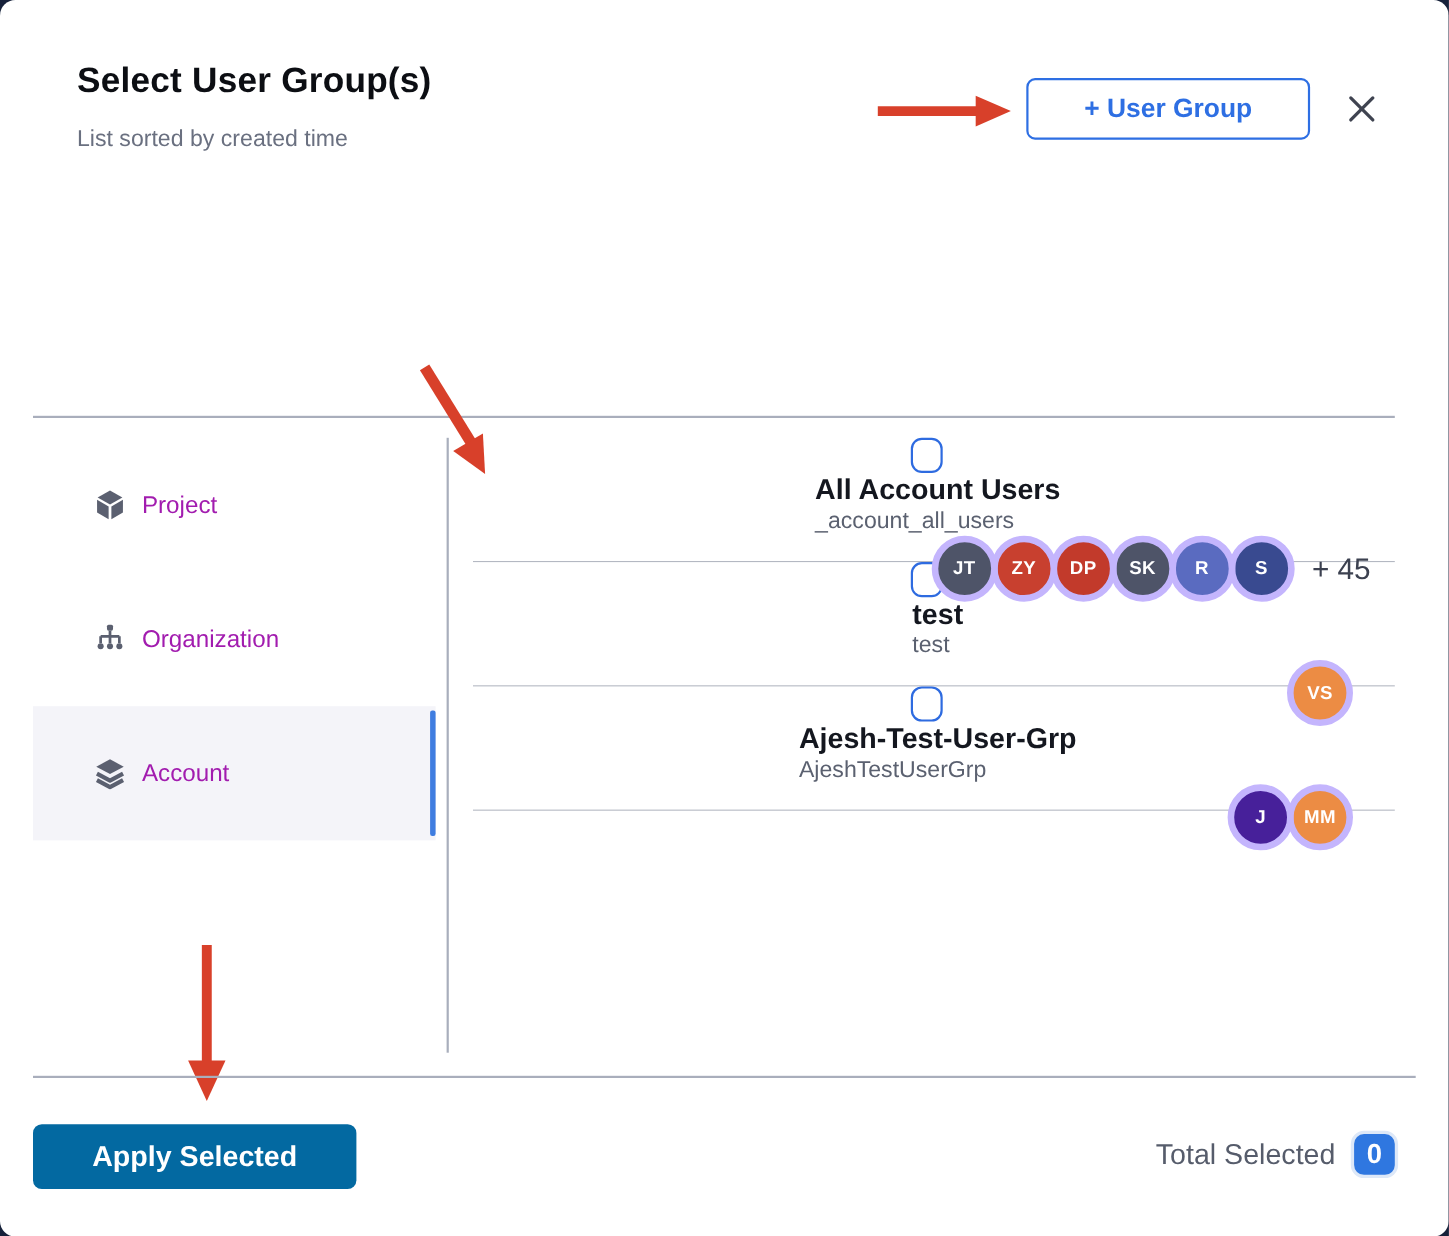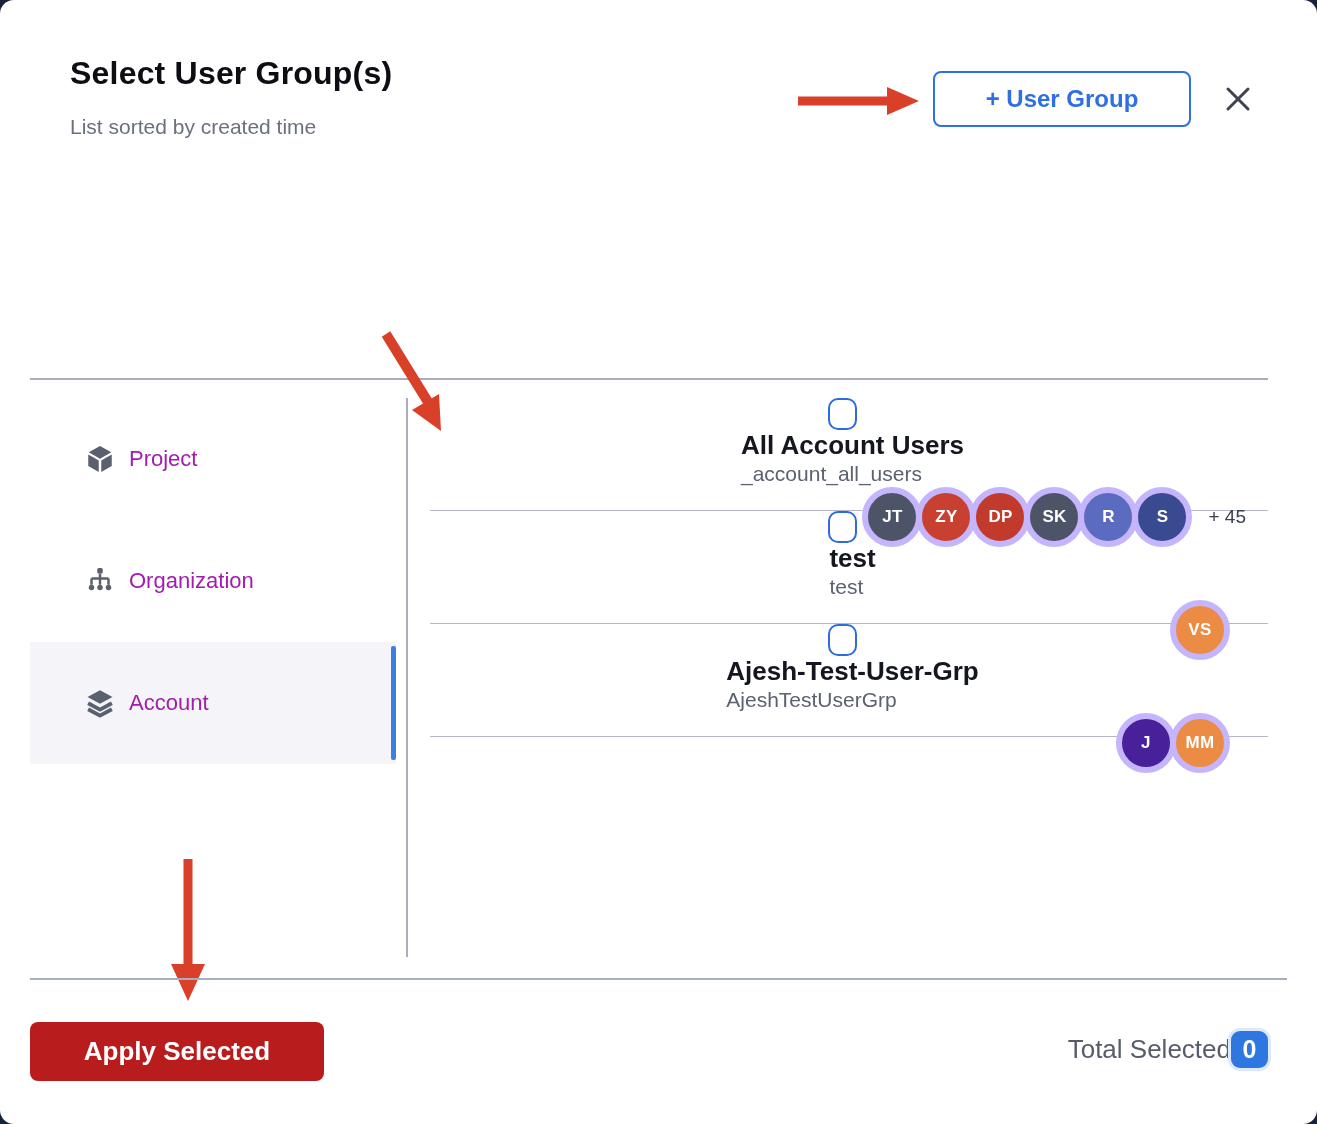--- a/index.html
+++ b/index.html
@@ -47,26 +47,26 @@
   .checkbox{width:29px;height:32px;box-sizing:border-box;border:2.5px solid #2e6be0;border-radius:10px;background:#fff;margin-right:20px;flex:0 0 auto;cursor:pointer;}
   .row-text{display:flex;flex-direction:column;justify-content:center;}
   .row-name{font-size:26px;font-weight:bold;color:#14171f;line-height:1.2;}
   .row-id{font-size:21px;color:#5b6170;line-height:1.25;}
   .row-right{margin-left:auto;display:flex;align-items:center;}
   .row.pad-right .row-right{margin-right:16px;}
   .avatar-stack{display:flex;}
   .avatar{width:48px;height:48px;border-radius:50%;border:6px solid #c4b5fd;display:flex;align-items:center;justify-content:center;
     color:#fff;font-weight:bold;font-size:17px;letter-spacing:.3px;flex:0 0 auto;}
   .avatar + .avatar{margin-left:-6px;}
-  .overflow-count{font-size:19px;color:#3c4150;margin-left:16px;white-space:pre;}
+  .overflow-count{font-size:27px;color:#3c4150;margin-left:16px;white-space:pre;}
 
   
   .apply-btn{position:absolute;left:30px;top:1022px;width:294px;height:59px;border:none;border-radius:8px;
-    background:#b91c1c;color:#ffffff;font-size:26px;font-weight:bold;font-family:inherit;cursor:default;}
-  .total-wrap{position:absolute;right:49px;top:1031px;display:flex;align-items:center;}
+    background:#0369a1;color:#ffffff;font-size:26px;font-weight:bold;font-family:inherit;cursor:default;}
+  .total-wrap{position:absolute;right:49px;top:1031px;display:flex;align-items:center;gap:17px;}
   .total-label{font-size:26px;color:#565c6b;}
   .total-badge{min-width:37px;height:37px;box-sizing:border-box;background:#2f77e0;border-radius:9px;
     box-shadow:0 0 0 3px #dde8f8;color:#fff;font-size:25px;font-weight:bold;display:flex;align-items:center;justify-content:center;}
 </style>
 </head>
 <body>
 
 <div class="modal">
 
   <div class="title">Select User Group(s)</div>

